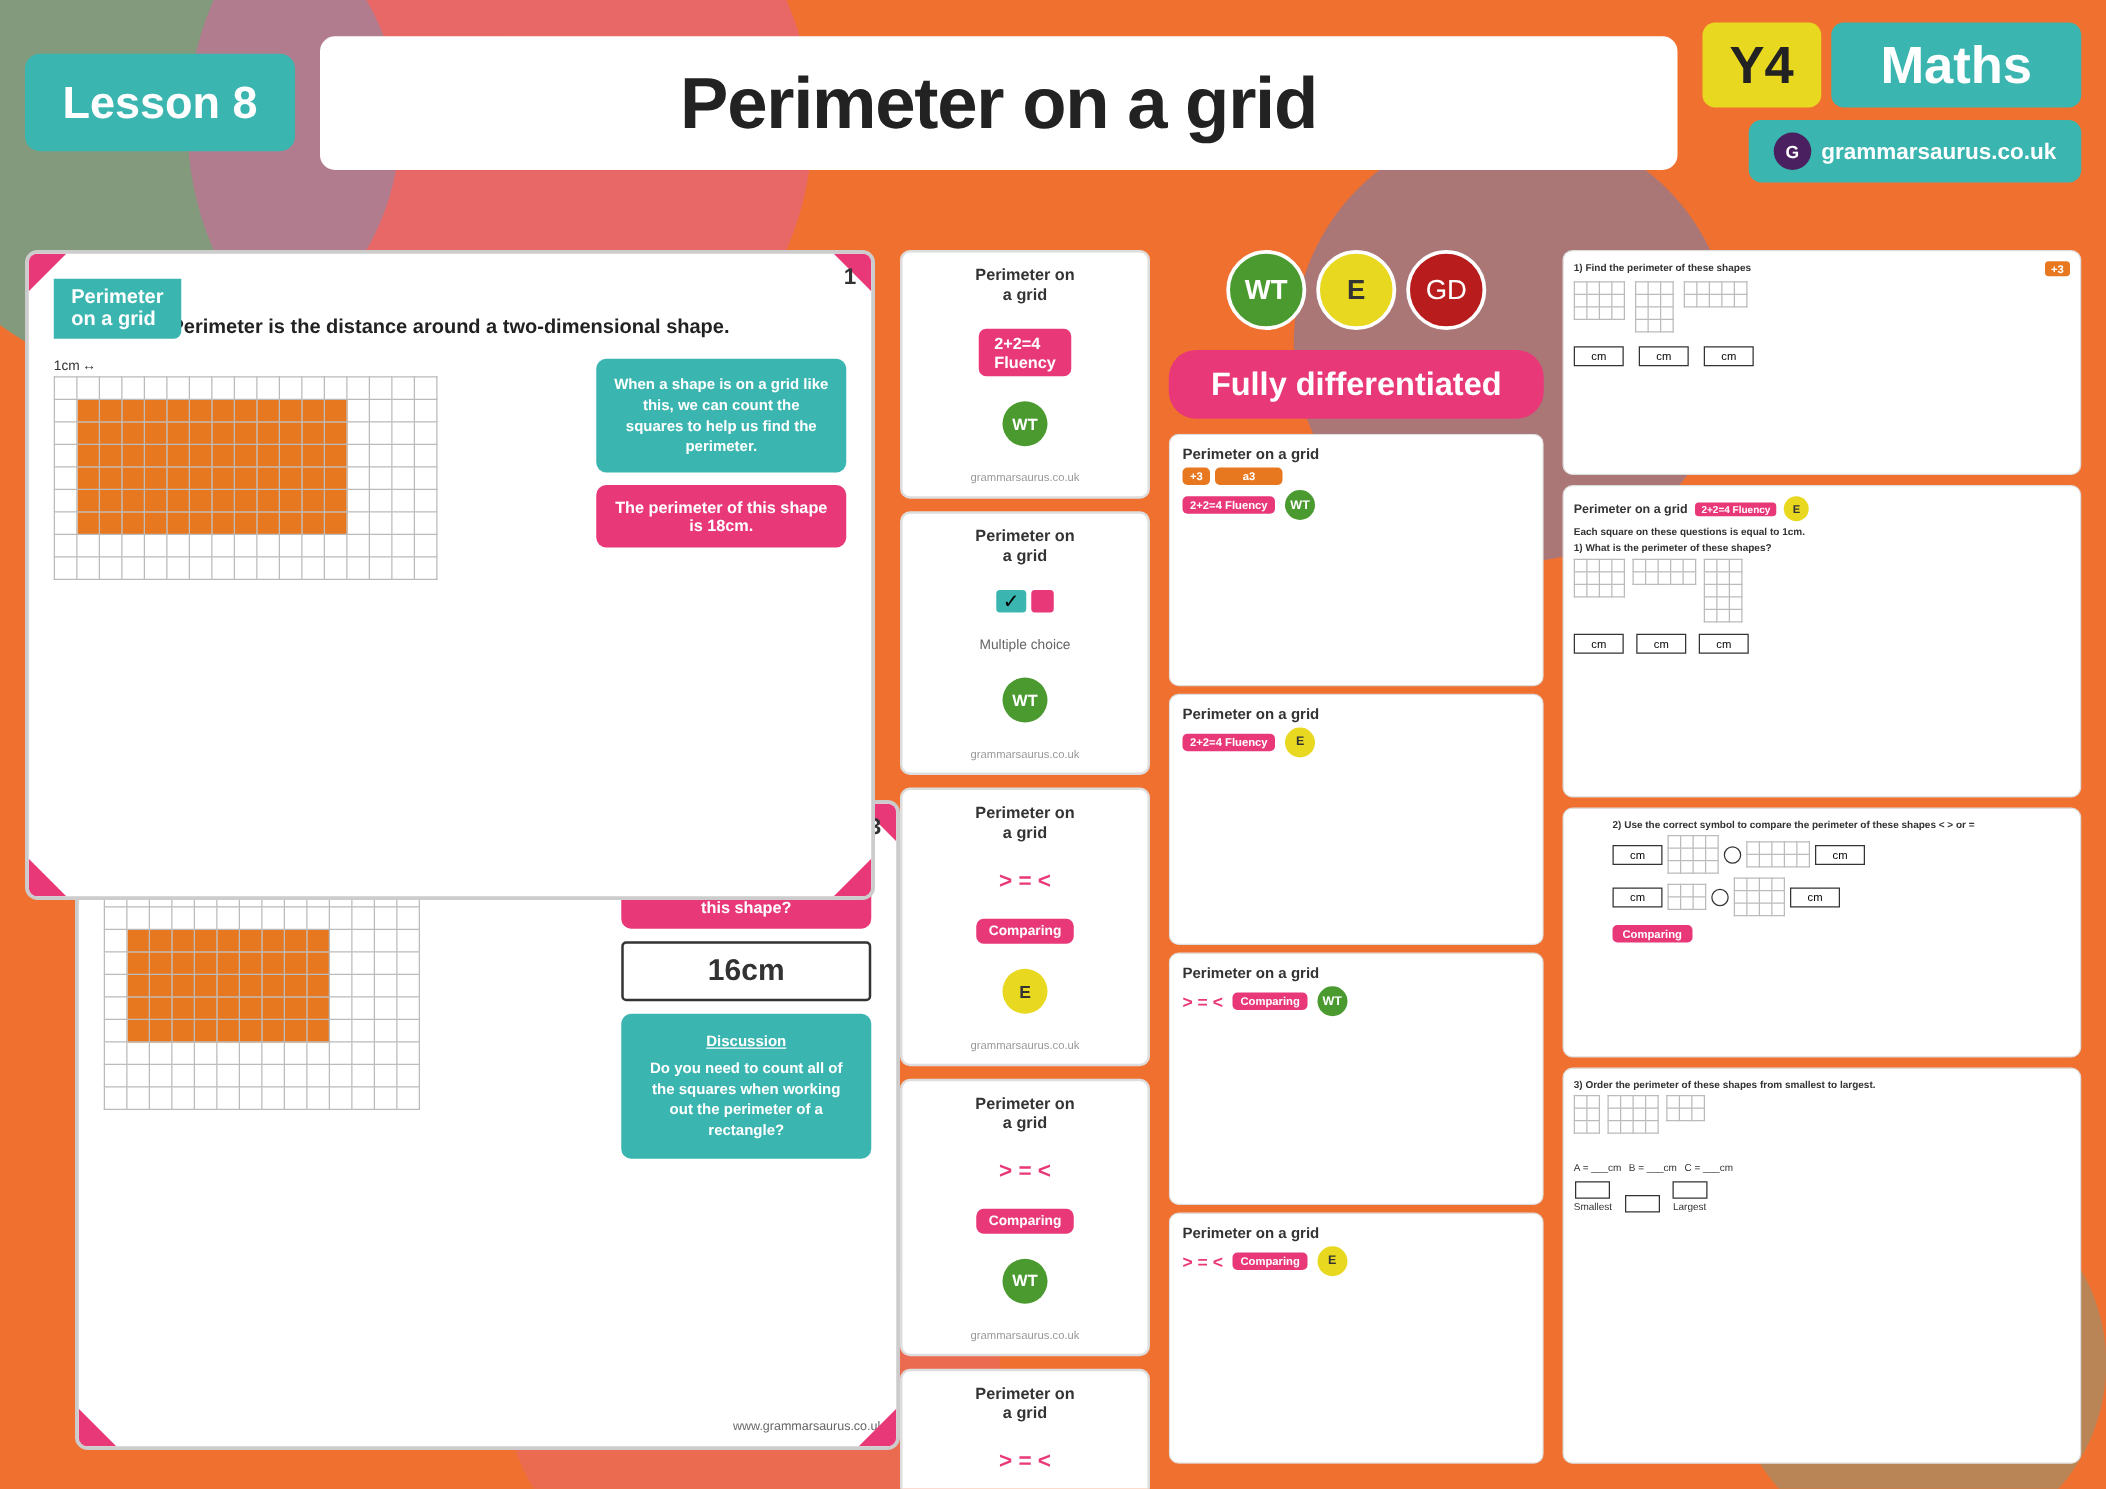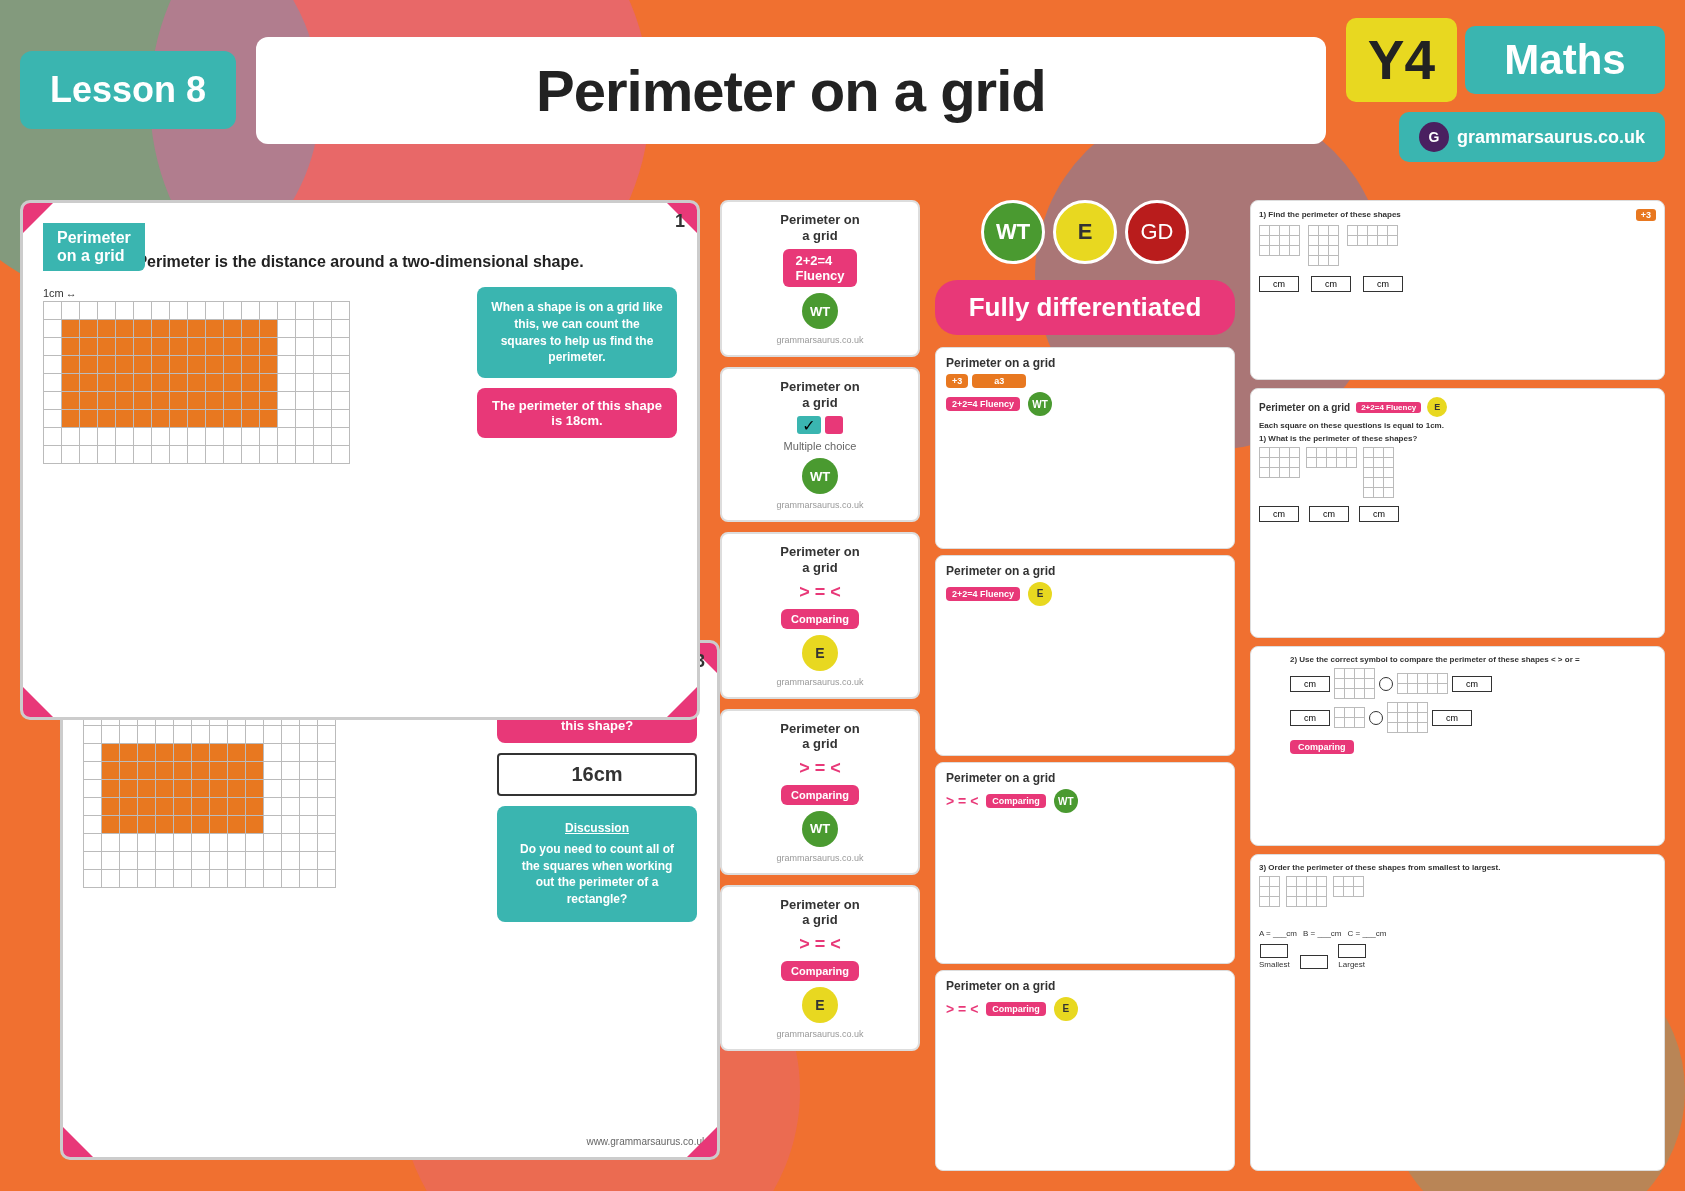--- a/index.html
+++ b/index.html
@@ -61,21 +61,21 @@
 
     .year-maths-row {
       display: flex;
       gap: 8px;
       align-items: center;
     }
 
     .y4-badge {
       background: #e8d820;
       color: #222;
-      font-size: 55px;
+      font-size: 42px;
       font-weight: 900;
       padding: 10px 22px;
       border-radius: 10px;
       min-width: 90px;
       text-align: center;
     }
 
     .maths-badge {
       background: #3ab5b0;
       color: white;
@@ -296,21 +296,21 @@
       font-size: 13px;
       font-weight: 900;
       padding: 10px 14px;
       border-radius: 8px;
       text-align: center;
     }
 
     .answer-box {
       border: 2px solid #333;
       color: #333;
-      font-size: 20px;
+      font-size: 24px;
       font-weight: 900;
       padding: 8px 14px;
       border-radius: 4px;
       text-align: center;
     }
 
     .discussion-box {
       background: #3ab5b0;
       color: white;
       font-size: 12px;
@@ -351,21 +351,21 @@
       gap: 10px;
     }
 
     .worksheet-card {
       background: white;
       border-radius: 8px;
       padding: 10px;
       display: flex;
       flex-direction: column;
       align-items: center;
-      gap: 6px;
+      gap: 20px;
       border: 2px solid #ddd;
     }
 
     .ws-title {
       font-size: 13px;
       font-weight: 900;
       color: #333;
       text-align: center;
       line-height: 1.2;
     }

